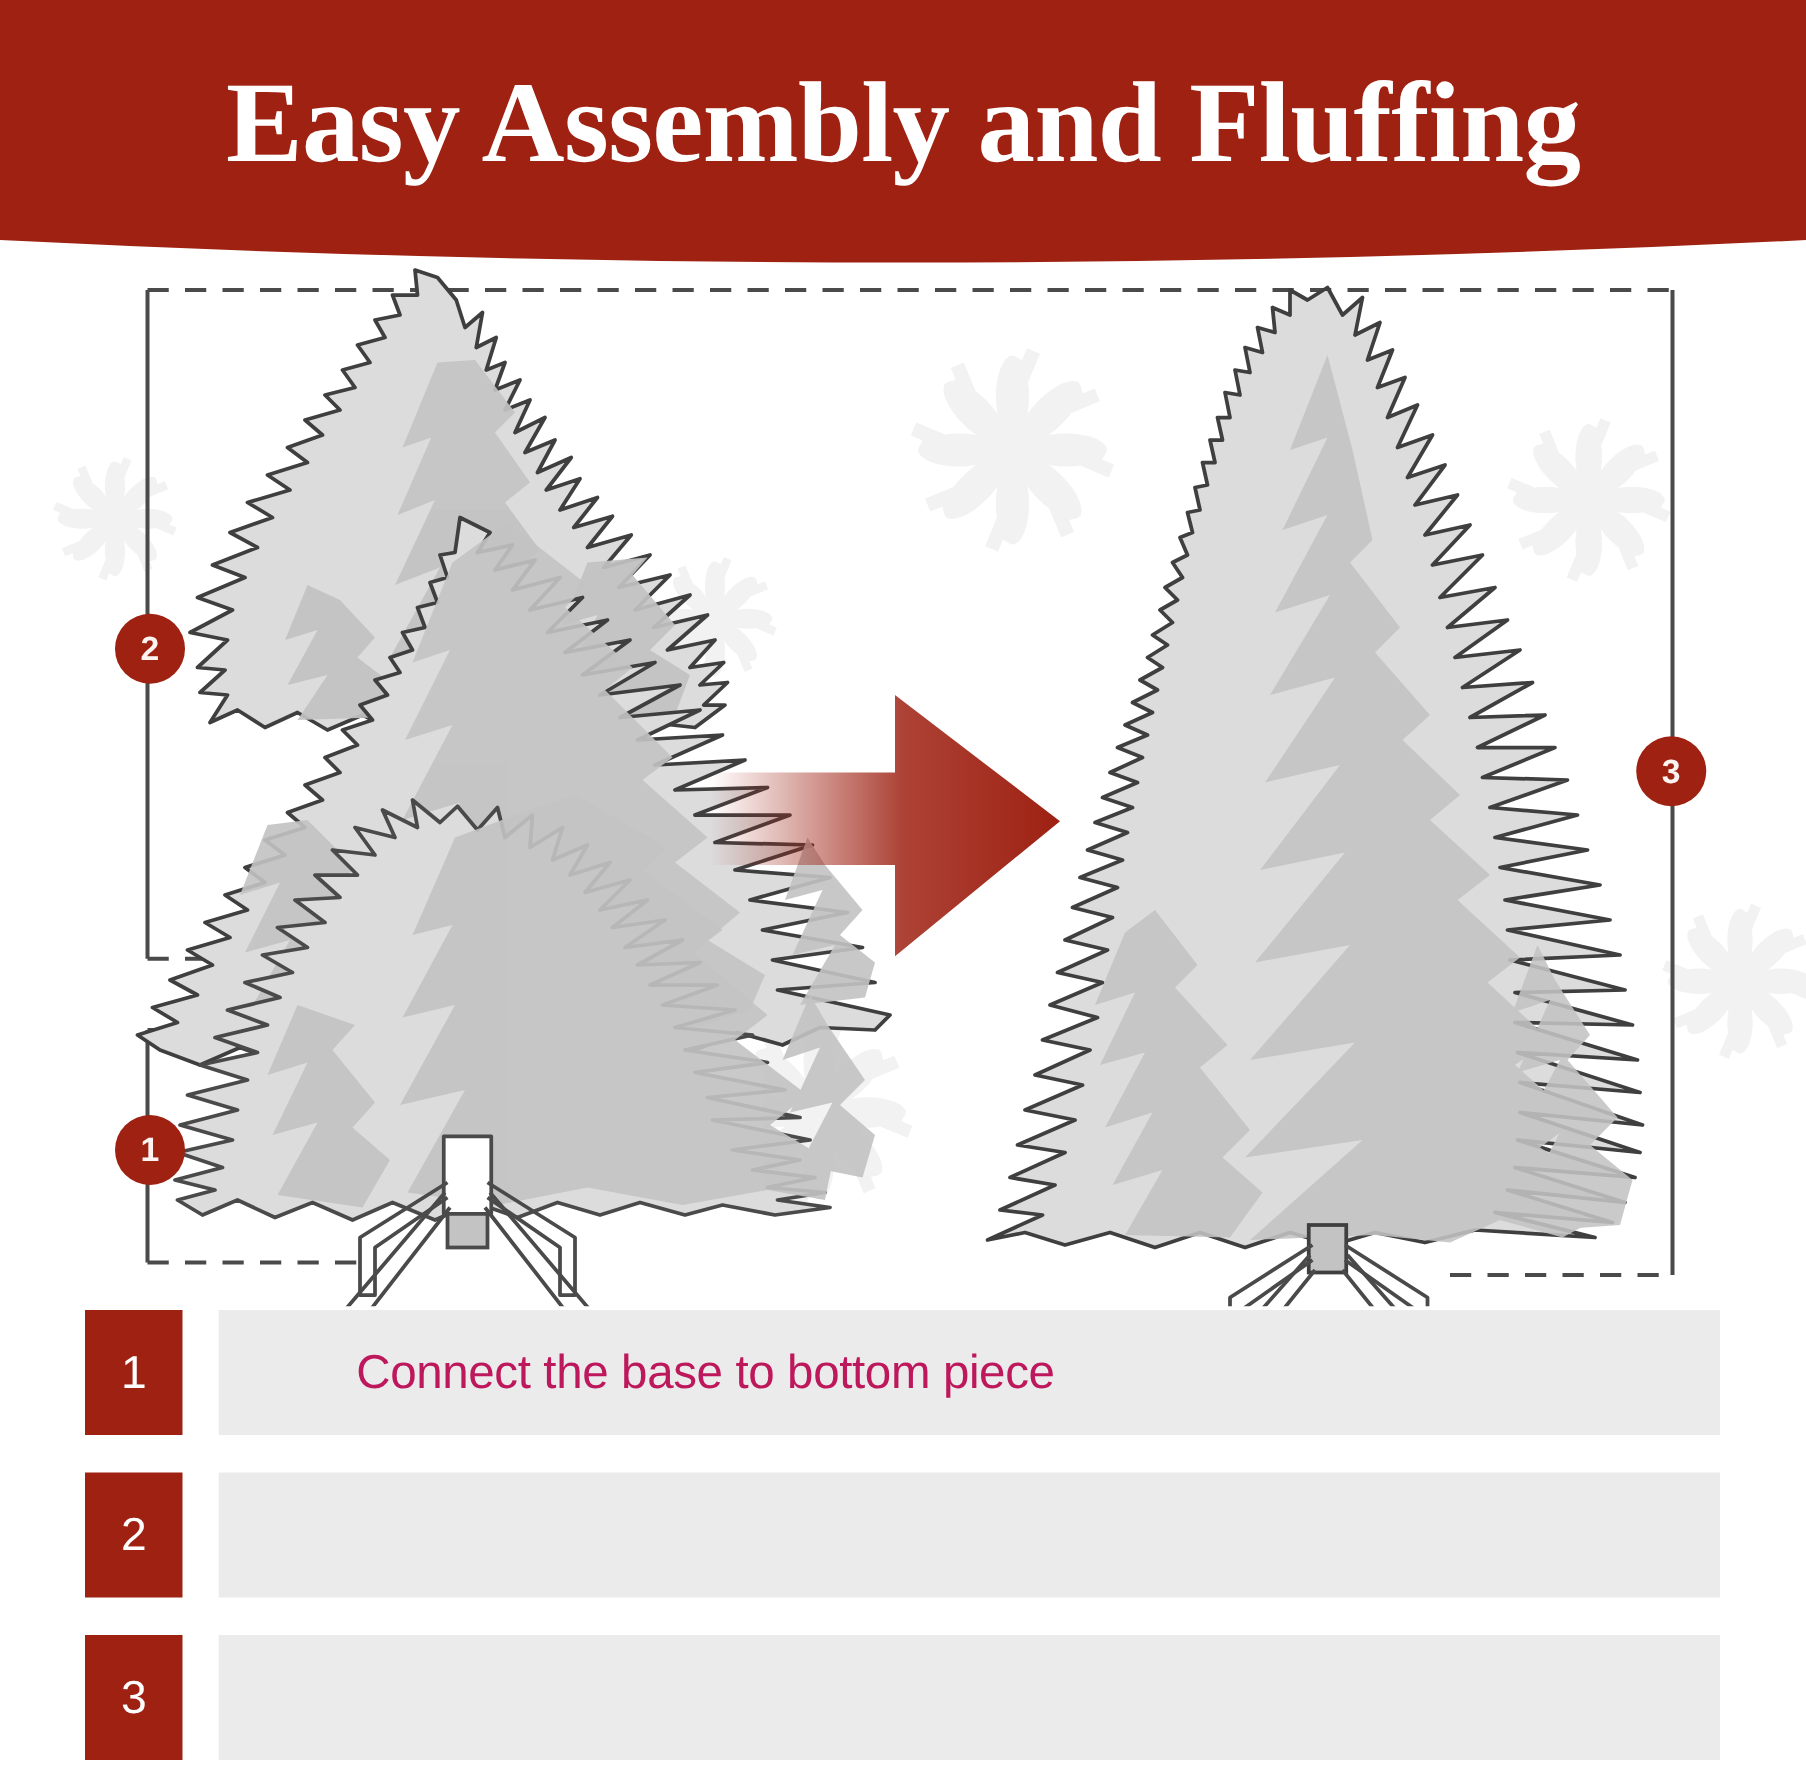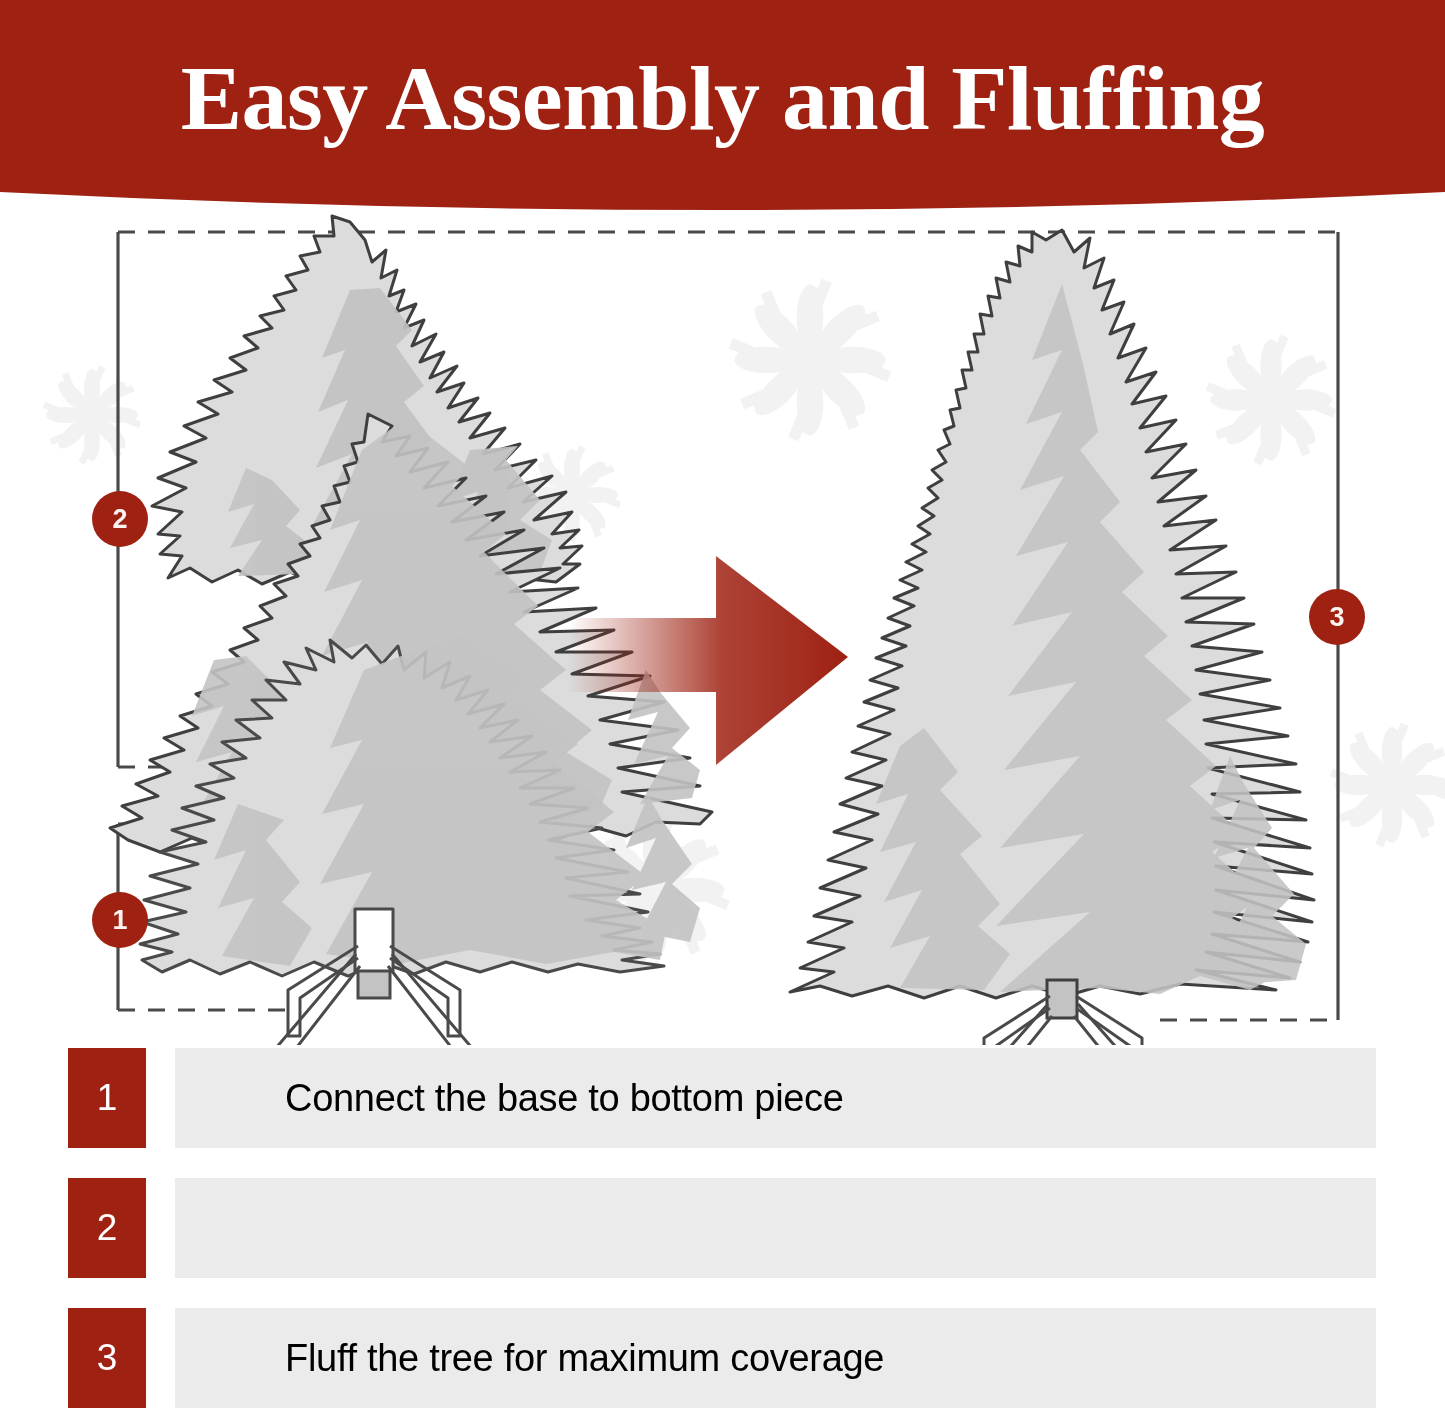--- a/index.html
+++ b/index.html
@@ -68,21 +68,21 @@
   .step-bar{
     position:absolute;left:175px;top:0;
     width:1201px;height:100px;
     background:#ebebeb;
     box-sizing:border-box;
   }
   .step-text{
     position:absolute;left:285px;top:0;height:100px;
     display:flex;align-items:center;
     font-size:38px;
-    color:#000000;
+    color:#be185d;
     font-family:"Liberation Sans", sans-serif;
     letter-spacing:-0.3px;
     white-space:nowrap;
   }
 </style>
 </head>
 <body>
 
 <div class="page">
 
@@ -321,18 +321,17 @@
         <span>2</span>
       </div>
       <div class="step-bar"></div>
     </div>
 
     <div class="step-row" style="margin-bottom:0;margin-top:5px;">
       <div class="step-num">
         <span>3</span>
       </div>
       <div class="step-bar"></div>
-      <div class="step-text">Fluff the tree for maximum coverage</div>
     </div>
 
   </div>
 
 </div>
 
 </body></html>

